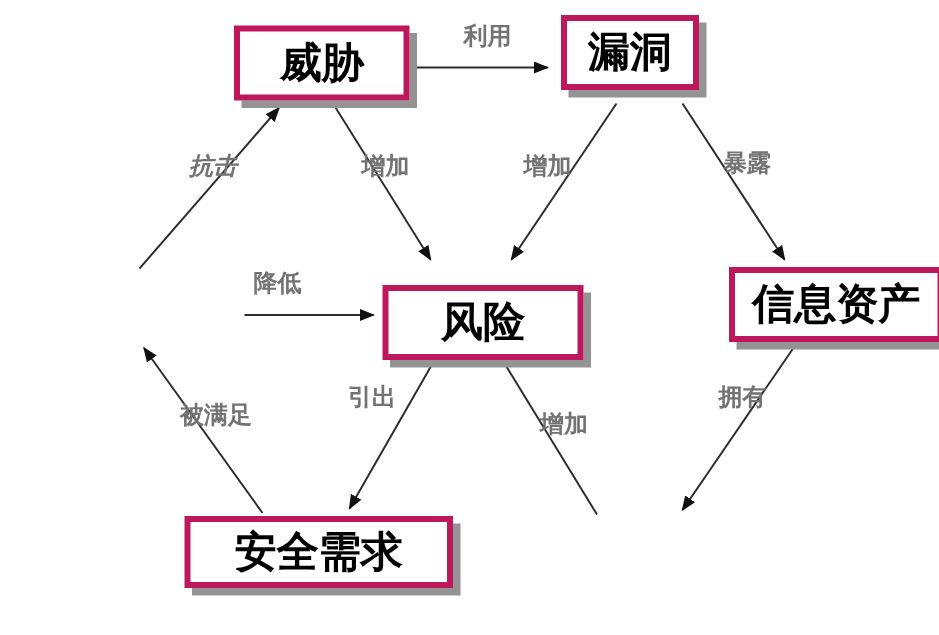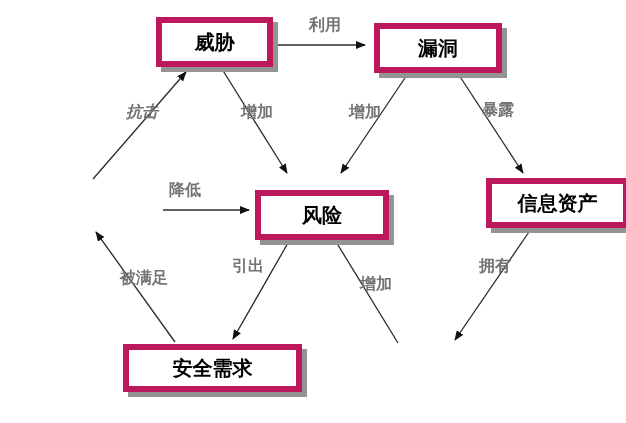--- a/index.html
+++ b/index.html
@@ -16,26 +16,26 @@
     font-family: "Liberation Sans", sans-serif;
   }
   #edges {
     position: absolute;
     left: 0; top: 0;
     width: 626px; height: 423px;
   }
   .node {
     position: absolute;
     background: #ffffff;
-    border: 6px solid #be185d;
+    border: 4px solid #be185d;
     box-shadow: 5px 5px 0 0 #949494;
     display: flex;
     align-items: center;
     justify-content: center;
-    font-size: 20px;
+    font-size: 28px;
     font-weight: bold;
     color: #000000;
     box-sizing: border-box;
     white-space: nowrap;
   }
   .edge-label {
     position: absolute;
     transform: translate(-50%, -50%);
     font-size: 16px;
     font-weight: bold;
@@ -63,21 +63,21 @@
     <line x1="163" y1="210" x2="249" y2="210" stroke="#2b2b2b" stroke-width="1.3" marker-end="url(#arrow)"></line>
     <line x1="175" y1="342" x2="96" y2="232" stroke="#2b2b2b" stroke-width="1.3" marker-end="url(#arrow)"></line>
     <line x1="296" y1="229" x2="233" y2="339" stroke="#2b2b2b" stroke-width="1.3" marker-end="url(#arrow)"></line>
     <line x1="398" y1="343" x2="330" y2="232" stroke="#2b2b2b" stroke-width="1.3" marker-end="url(#arrow)"></line>
     <line x1="531" y1="229" x2="455" y2="340" stroke="#2b2b2b" stroke-width="1.3" marker-end="url(#arrow)"></line>
   </svg>
 
   <div class="node" style="left:156px; top:17px;  width:117px; height:50px;">
     <span>威胁</span>
   </div>
-  <div class="node" style="left:374px; top:23px;  width:128px; height:50px;">
+  <div class="node" style="left:374px; top:10px;  width:92px; height:50px;">
     <span>漏洞</span>
   </div>
   <div class="node" style="left:255px; top:190px; width:134px; height:50px;justify-content:center;">
     <span>风险</span>
   </div>
   <div class="node" style="left:486px; top:178px; width:143px; height:50px;">
     <span>信息资产</span>
   </div>
   <div class="node" style="left:123px; top:344px; width:179px; height:48px;">
     <span>安全需求</span>

